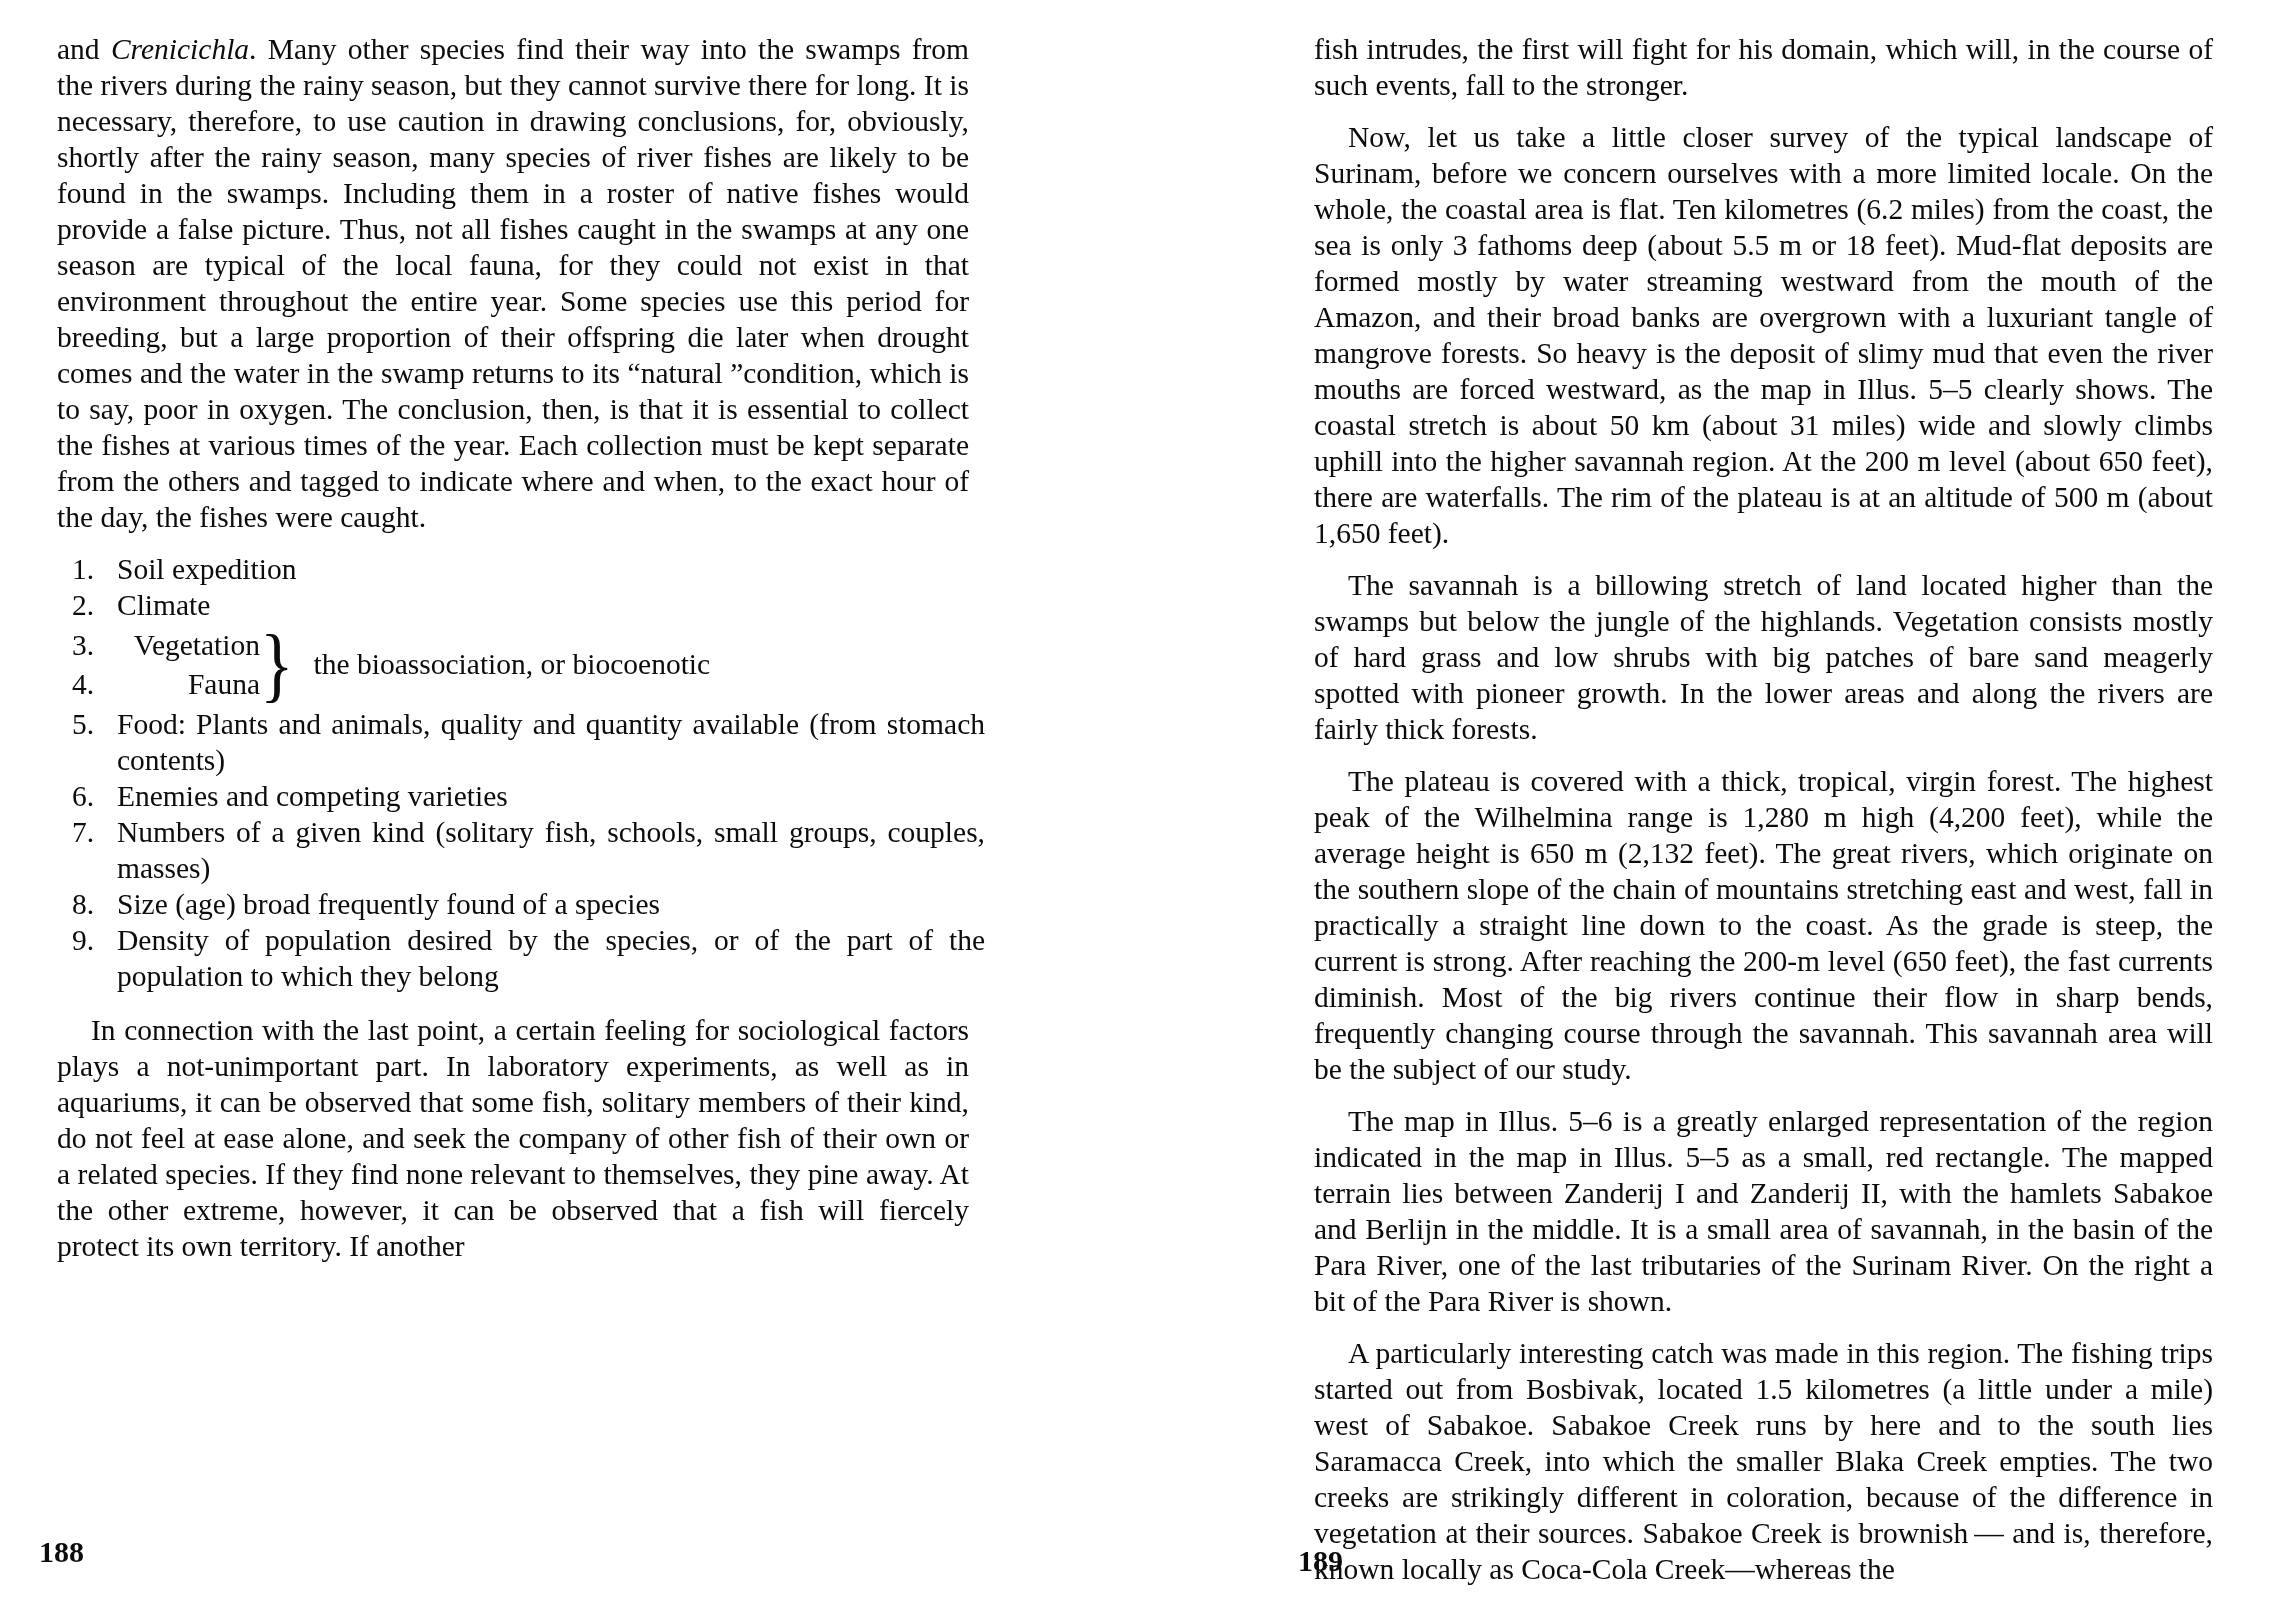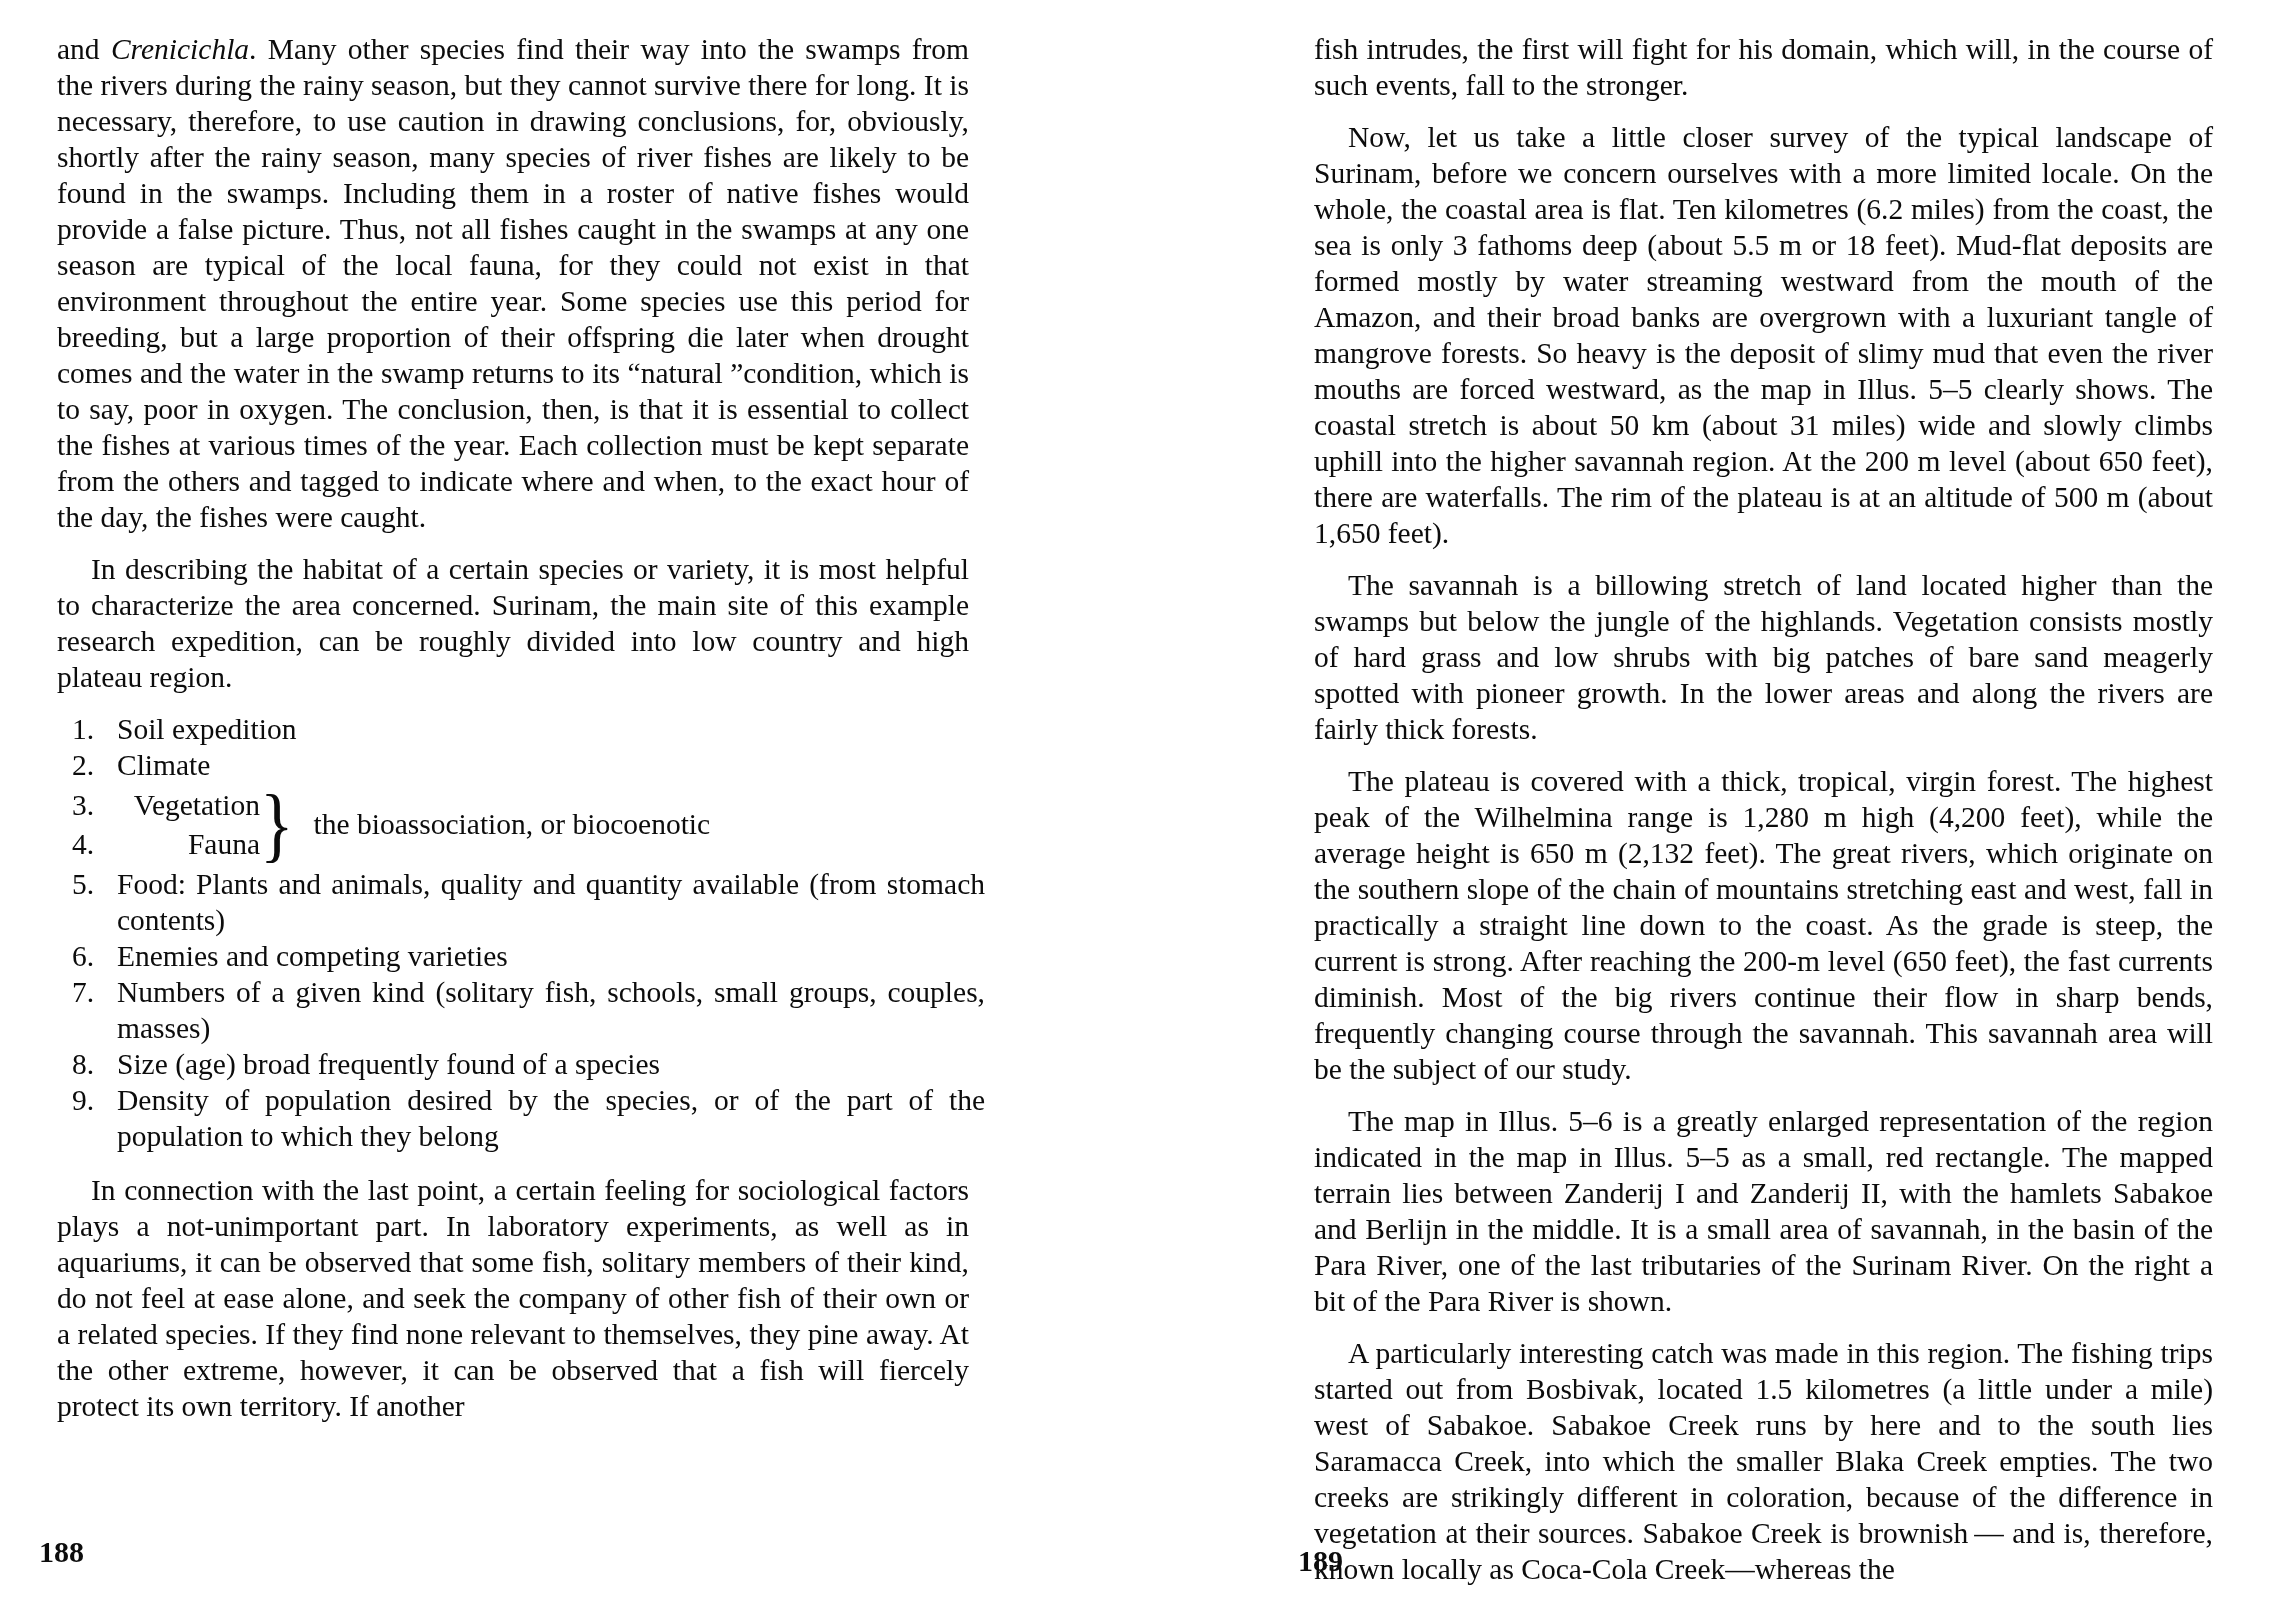--- a/index.html
+++ b/index.html
@@ -29,21 +29,20 @@
   .folio{position:absolute;font-weight:bold;font-size:30px;line-height:1;}
   #folio-0{left:39px;top:1537px;}
   #folio-1{left:1298px;width:931px;text-align:left;top:1546px;}
 </style>
 </head>
 <body>
 
 <div class="spread">
   <div class="page" id="page-0">
       <p class="para"><span>and </span><span class="it">Crenicichla</span><span>. Many other species find their way into the swamps from the rivers during the rainy season, but they cannot survive there for long. It is necessary, therefore, to use caution in drawing conclusions, for, obviously, shortly after the rainy season, many species of river fishes are likely to be found in the swamps. Including them in a roster of native fishes would provide a false picture. Thus, not all fishes caught in the swamps at any one season are typical of the local fauna, for they could not exist in that environment throughout the entire year. Some species use this period for breeding, but a large proportion of their offspring die later when drought comes and the water in the swamp returns to its “natural ”condition, which is to say, poor in oxygen. The conclusion, then, is that it is essential to collect the fishes at various times of the year. Each collection must be kept separate from the others and tagged to indicate where and when, to the exact hour of the day, the fishes were caught.</span></p>
-      <p class="para indent"><span>In describing the habitat of a certain species or variety, it is most helpful to characterize the area concerned. Surinam, the main site of this example research expedition, can be roughly divided into low country and high plateau region.</span></p>
       <div class="list">
         <div class="list-item">
           <span class="li-num">1.</span>
           <span class="li-text">Soil expedition</span>
         </div>
         <div class="list-item">
           <span class="li-num">2.</span>
           <span class="li-text">Climate</span>
         </div>
         <div class="brace-row">

